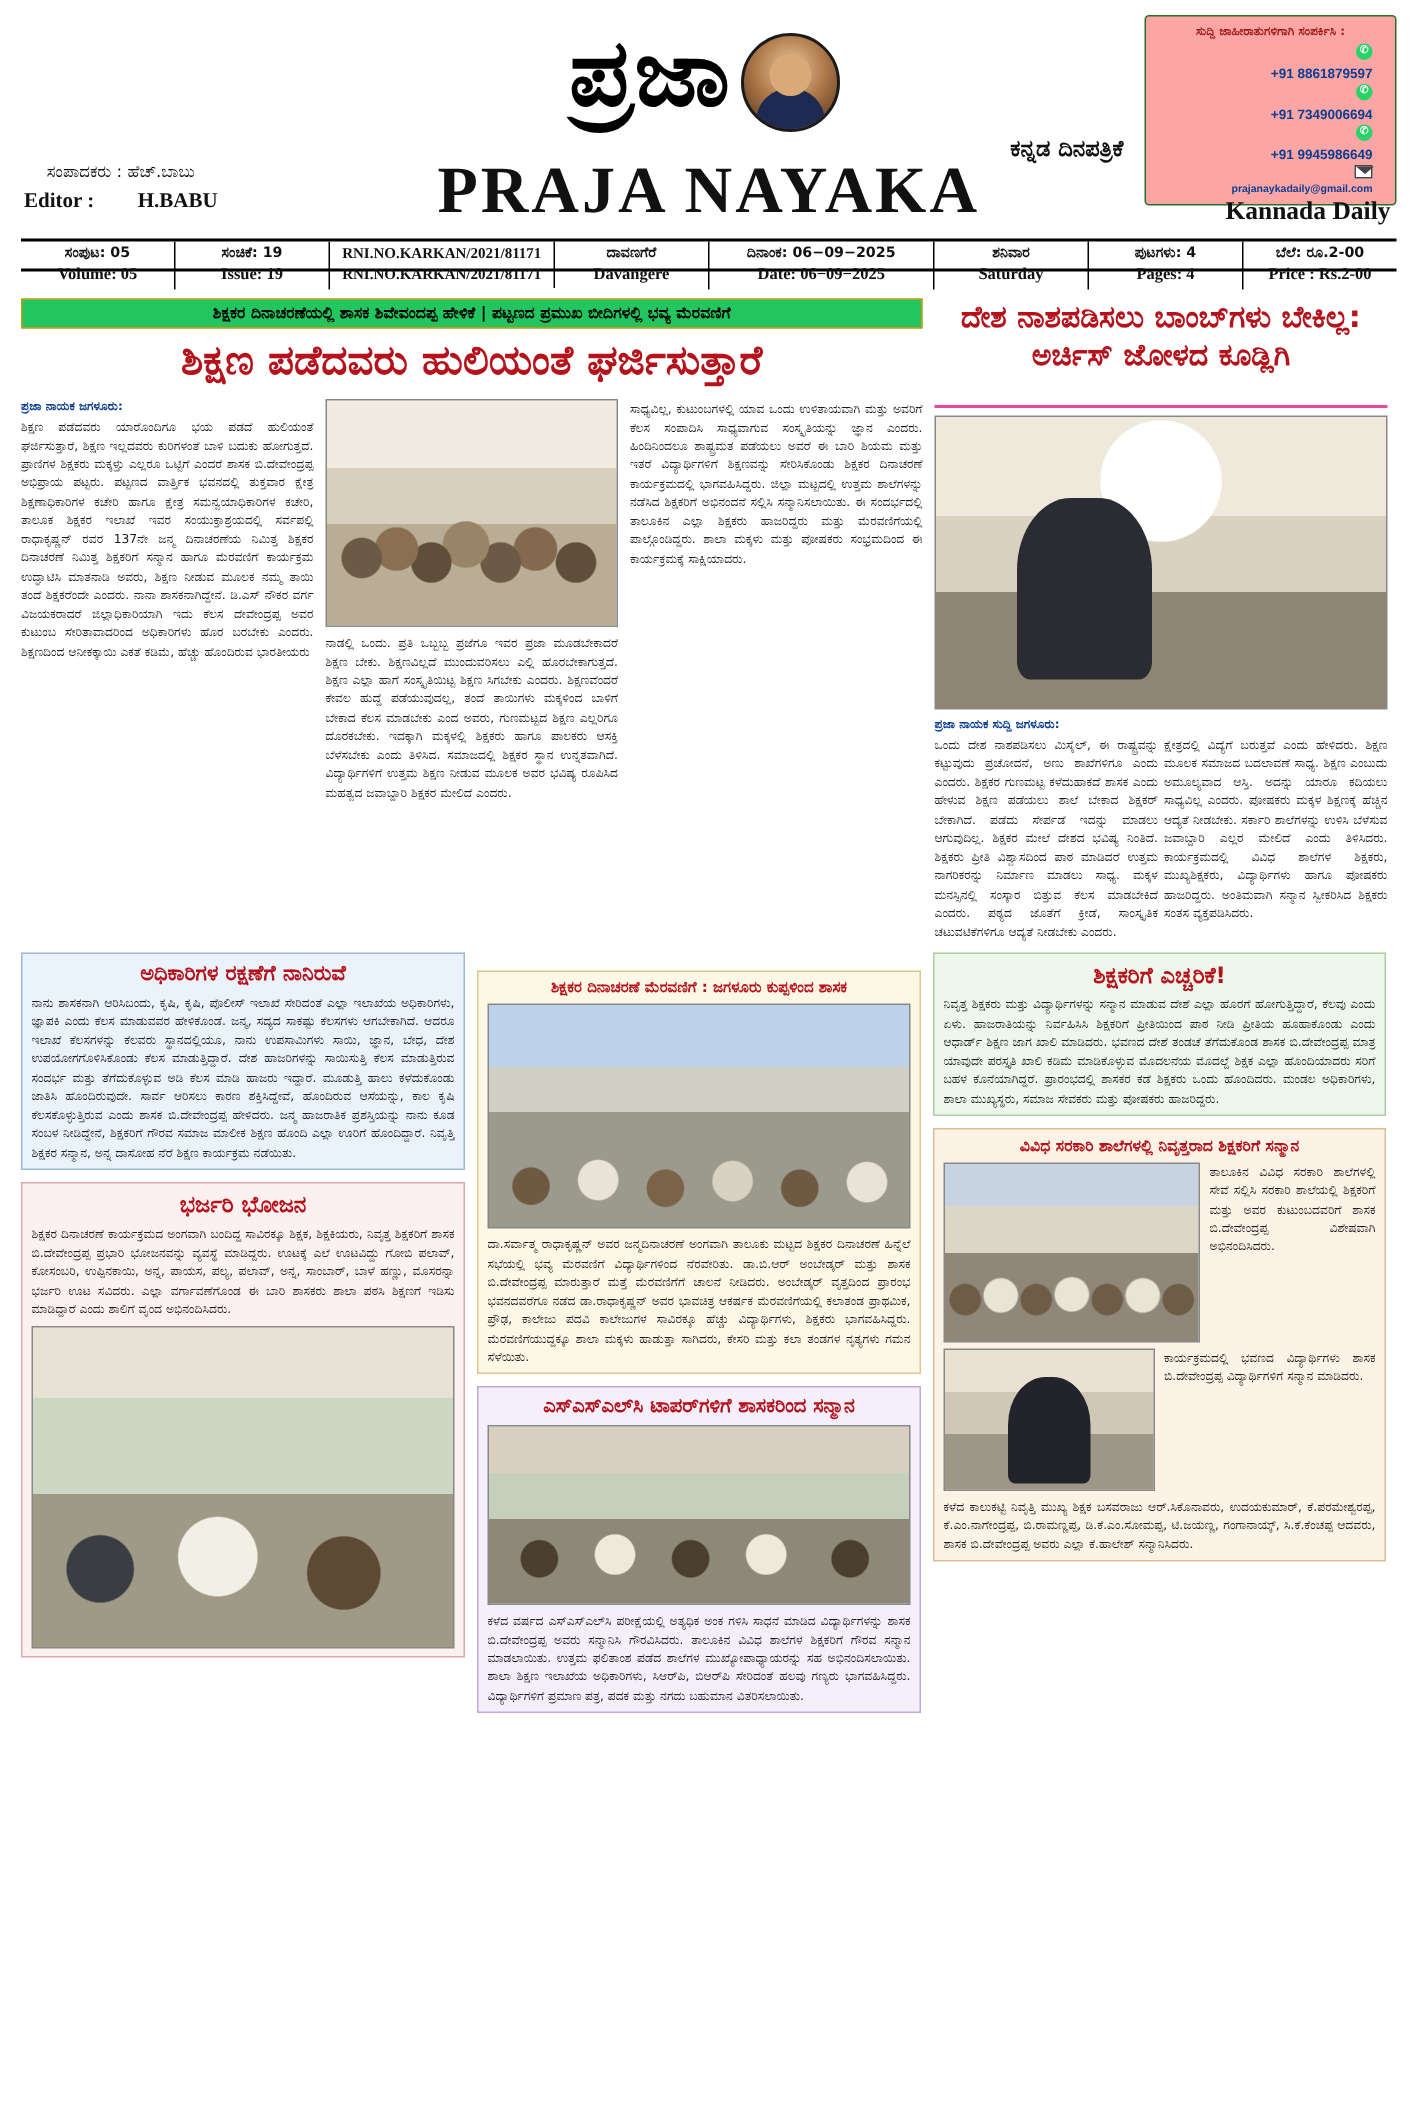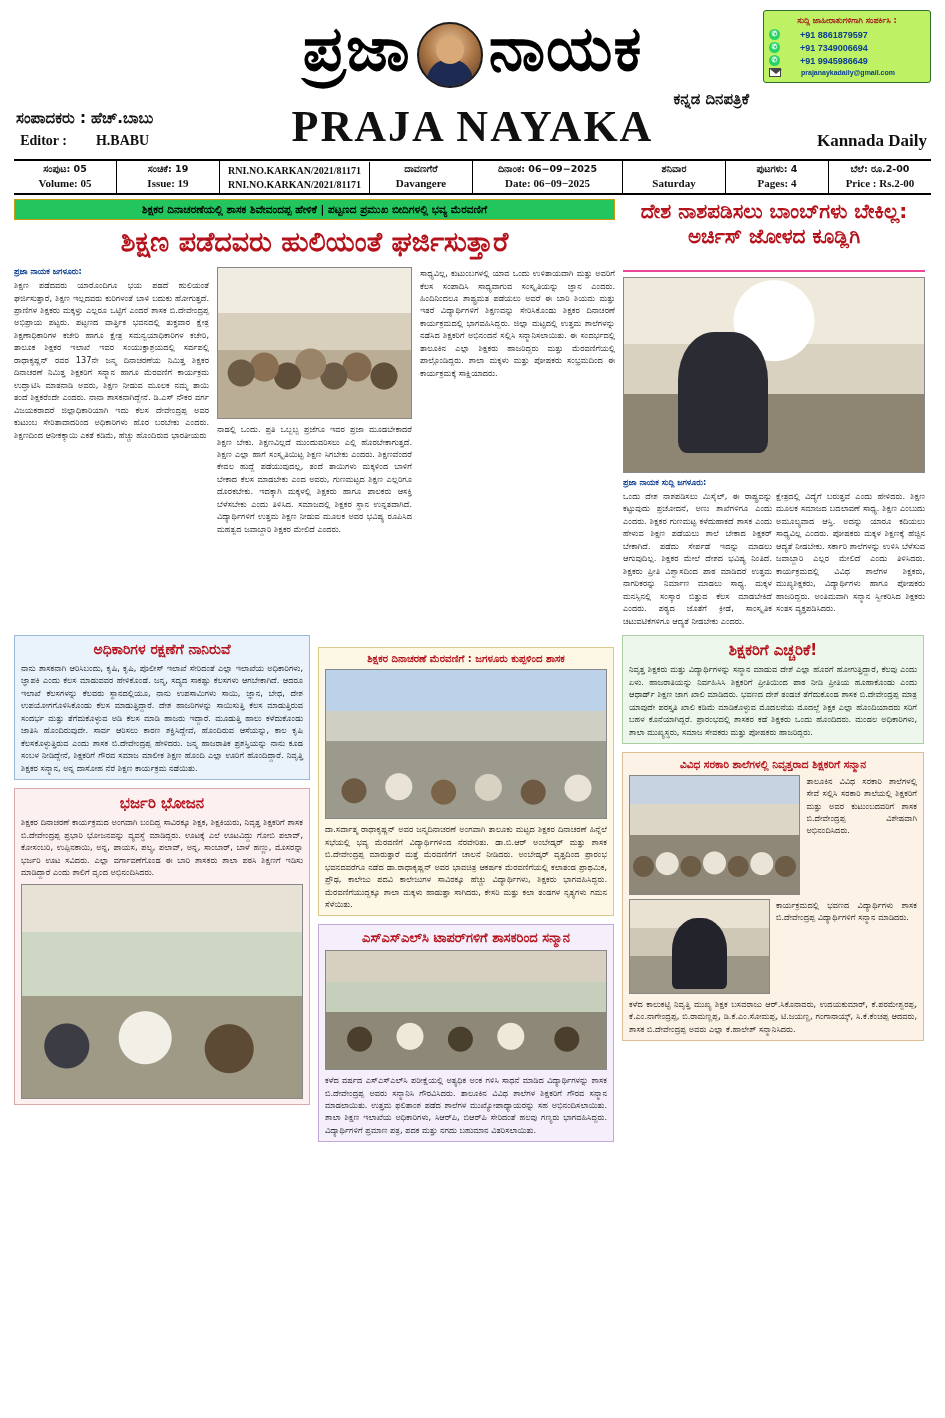--- a/index.html
+++ b/index.html
@@ -78,35 +78,35 @@
     font-family: "DejaVu Sans", sans-serif;
     font-size: 15px;
     font-weight: bold;
     padding-left: 19px;
   }
   .contact-box {
     position: absolute;
     right: 0; top: 2px;
     width: 168px;
     border: 1px solid #2a6e2a;
-    background: #bef264;
-    padding: 4px 5px;
+    background: #fca5a5;
+    padding: 4px 15px;
     font-size: 8px;
     line-height: 1.45;
     border-radius: 3px;
   }
   .contact-box .ct-head {
     color: #a21d1d;
     font-family: "DejaVu Sans", sans-serif;
     font-size: 8px;
     font-weight: bold;
     text-align: center;
     margin-bottom: 2px;
   }
-  .contact-line { display:flex; align-items:flex-start; gap:20px; font-weight: bold; font-size: 9px; color:#0b3d91; }
+  .contact-line { display:flex; align-items:flex-end; gap:3px; font-weight: bold; font-size: 9px; color:#0b3d91;flex-direction:column; }
   .ic-wa {
     width: 11px; height: 11px; border-radius: 50%;
     background:#25D366; color:#fff; font-size:7px;
     display:inline-flex; align-items:center; justify-content:center;
     flex: 0 0 auto;
   }
   .ic-mail {
     width: 12px; height: 9px; background:#fff; border:1px solid #444;
     position: relative; flex:0 0 auto;
   }
@@ -134,32 +134,32 @@
     font-family: "Liberation Serif", serif;
     font-size: 17px;
     font-weight: bold;
   }
   .editor-block {
     position: absolute;
     left: 2px; top: 4px;
     font-size: 12px;
     line-height: 1.5;
   }
-  .editor-block .k { font-family:"DejaVu Sans", sans-serif; font-size: 15px; font-weight:bold;}
+  .editor-block .k { font-family:"DejaVu Sans", sans-serif; font-size: 11px; font-weight:normal;}
   .editor-block .e { font-family:"Liberation Serif", serif; font-size: 14px; font-weight:bold;}
   .editor-block .e span { display:inline-block; }
 
   .info-bar {
     border-top: 2px solid #000;
     border-bottom: 2px solid #000;
     margin-top: 4px;
     display: flex;
     font-size: 10px;
-    height: 36px;
-    align-items: flex-end;
+    height: 22px;
+    align-items: flex-start;
   }
   .info-cell {
     flex: 1 1 0;
     padding: 2px 4px;
     text-align: center;
     line-height: 1.35;
     border-right: 1px solid #000;
   }
   .info-cell:last-child { border-right: none; }
   .info-cell .k { font-family: "DejaVu Sans", sans-serif; font-size: 9.5px; font-weight: bold;}
@@ -348,21 +348,20 @@
 </style>
 </head>
 <body>
 
 <div class="page">
 
   <div class="masthead">
     <div class="logo-row">
       <div class="logo-title">ಪ್ರಜಾ</div>
       <div class="logo-portrait"></div>
-      <div class="logo-title">ನಾಯಕ</div>
     </div>
     <div class="kannada-sub">ಕನ್ನಡ ದಿನಪತ್ರಿಕೆ</div>
 
     <div class="contact-box">
       <div class="ct-head">ಸುದ್ದಿ ಜಾಹೀರಾತುಗಳಿಗಾಗಿ ಸಂಪರ್ಕಿಸಿ :</div>
       <div class="contact-line">
         <span class="ic-wa">✆</span>
         <span>+91 8861879597</span>
       </div>
       <div class="contact-line">

